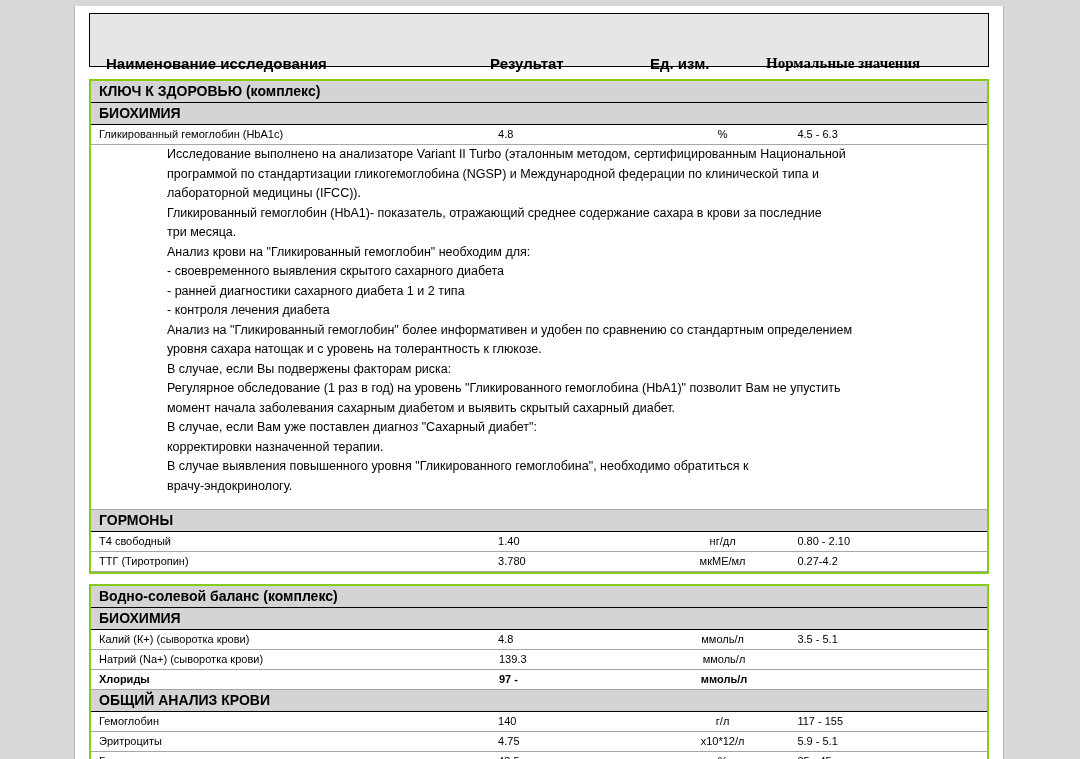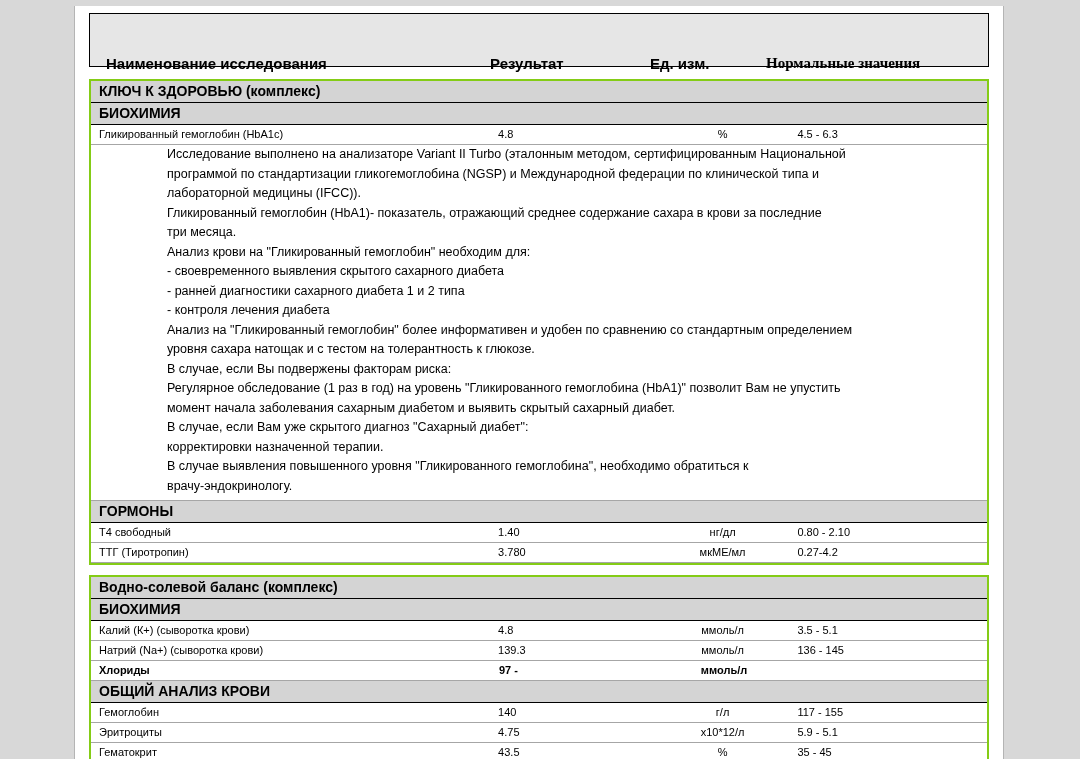--- a/index.html
+++ b/index.html
@@ -94,21 +94,21 @@
   }
   .c-norm {
     width: 190px;
   }
   .row.bold .c-name,
   .row.bold .c-res,
   .row.bold .c-unit,
   .row.bold .c-norm { font-weight: bold; }
 
   .notes {
-    padding: 0 8px 4px 8px;
+    padding: 0 8px 13px 8px;
     border-bottom: 1px solid #a6a6a6;
   }
   .note-line {
     font-size: 12.5px;
     line-height: 19.5px;
     color: #000;
     padding-left: 68px;
   }
 </style>
 </head>
@@ -140,25 +140,25 @@
             <div class="note-line">Исследование выполнено на анализаторе Variant II Turbo (эталонным методом, сертифицированным Национальной</div>
             <div class="note-line">программой по стандартизации гликогемоглобина (NGSP) и Международной федерации по клинической типа и</div>
             <div class="note-line">лабораторной медицины (IFCC)).</div>
             <div class="note-line">Гликированный гемоглобин  (HbA1)- показатель, отражающий  среднее содержание сахара в крови за последние</div>
             <div class="note-line">три месяца.</div>
             <div class="note-line">Анализ крови на "Гликированный гемоглобин" необходим для:</div>
             <div class="note-line">- своевременного выявления скрытого сахарного диабета</div>
             <div class="note-line">- ранней диагностики сахарного диабета 1 и 2 типа</div>
             <div class="note-line">- контроля лечения диабета</div>
             <div class="note-line">Анализ на "Гликированный гемоглобин" более информативен и удобен по сравнению со стандартным определением</div>
-            <div class="note-line">уровня сахара натощак и с тестом на толерантность к глюкозе.</div>
+            <div class="note-line">уровня сахара натощак и с уровень на толерантность к глюкозе.</div>
             <div class="note-line">В случае, если Вы подвержены факторам риска:</div>
             <div class="note-line">Регулярное обследование (1 раз в год)  на уровень "Гликированного гемоглобина (HbA1)"  позволит Вам не  упустить</div>
             <div class="note-line">момент начала заболевания сахарным диабетом и выявить скрытый сахарный диабет.</div>
-            <div class="note-line">В случае, если Вам уже скрытого диагноз "Сахарный диабет":</div>
+            <div class="note-line">В случае, если Вам уже поставлен диагноз "Сахарный диабет":</div>
             <div class="note-line">корректировки назначенной терапии.</div>
             <div class="note-line">В случае выявления повышенного уровня "Гликированного гемоглобина",  необходимо обратиться к</div>
             <div class="note-line">врачу-эндокринологу.</div>
           </div>
           <div class="section-title sub">ГОРМОНЫ</div>
           <div class="row sep">
             <div class="c-name">Т4 свободный</div>
             <div class="c-res">1.40</div>
             <div class="c-unit">нг/дл</div>
             <div class="c-norm">0.80 - 2.10</div>
@@ -177,21 +177,20 @@
           <div class="row sep">
             <div class="c-name">Калий (К+) (сыворотка крови)</div>
             <div class="c-res">4.8</div>
             <div class="c-unit">ммоль/л</div>
             <div class="c-norm">3.5 - 5.1</div>
           </div>
           <div class="row sep">
             <div class="c-name">Натрий (Na+) (сыворотка крови)</div>
             <div class="c-res">139.3</div>
             <div class="c-unit">ммоль/л</div>
-            <div class="c-norm">136 - 145</div>
           </div>
           <div class="row sep bold">
             <div class="c-name">Хлориды</div>
             <div class="c-res">97 -</div>
             <div class="c-unit">ммоль/л</div>
           </div>
           <div class="section-title sub">ОБЩИЙ АНАЛИЗ КРОВИ</div>
           <div class="row sep">
             <div class="c-name">Гемоглобин</div>
             <div class="c-res">140</div>

